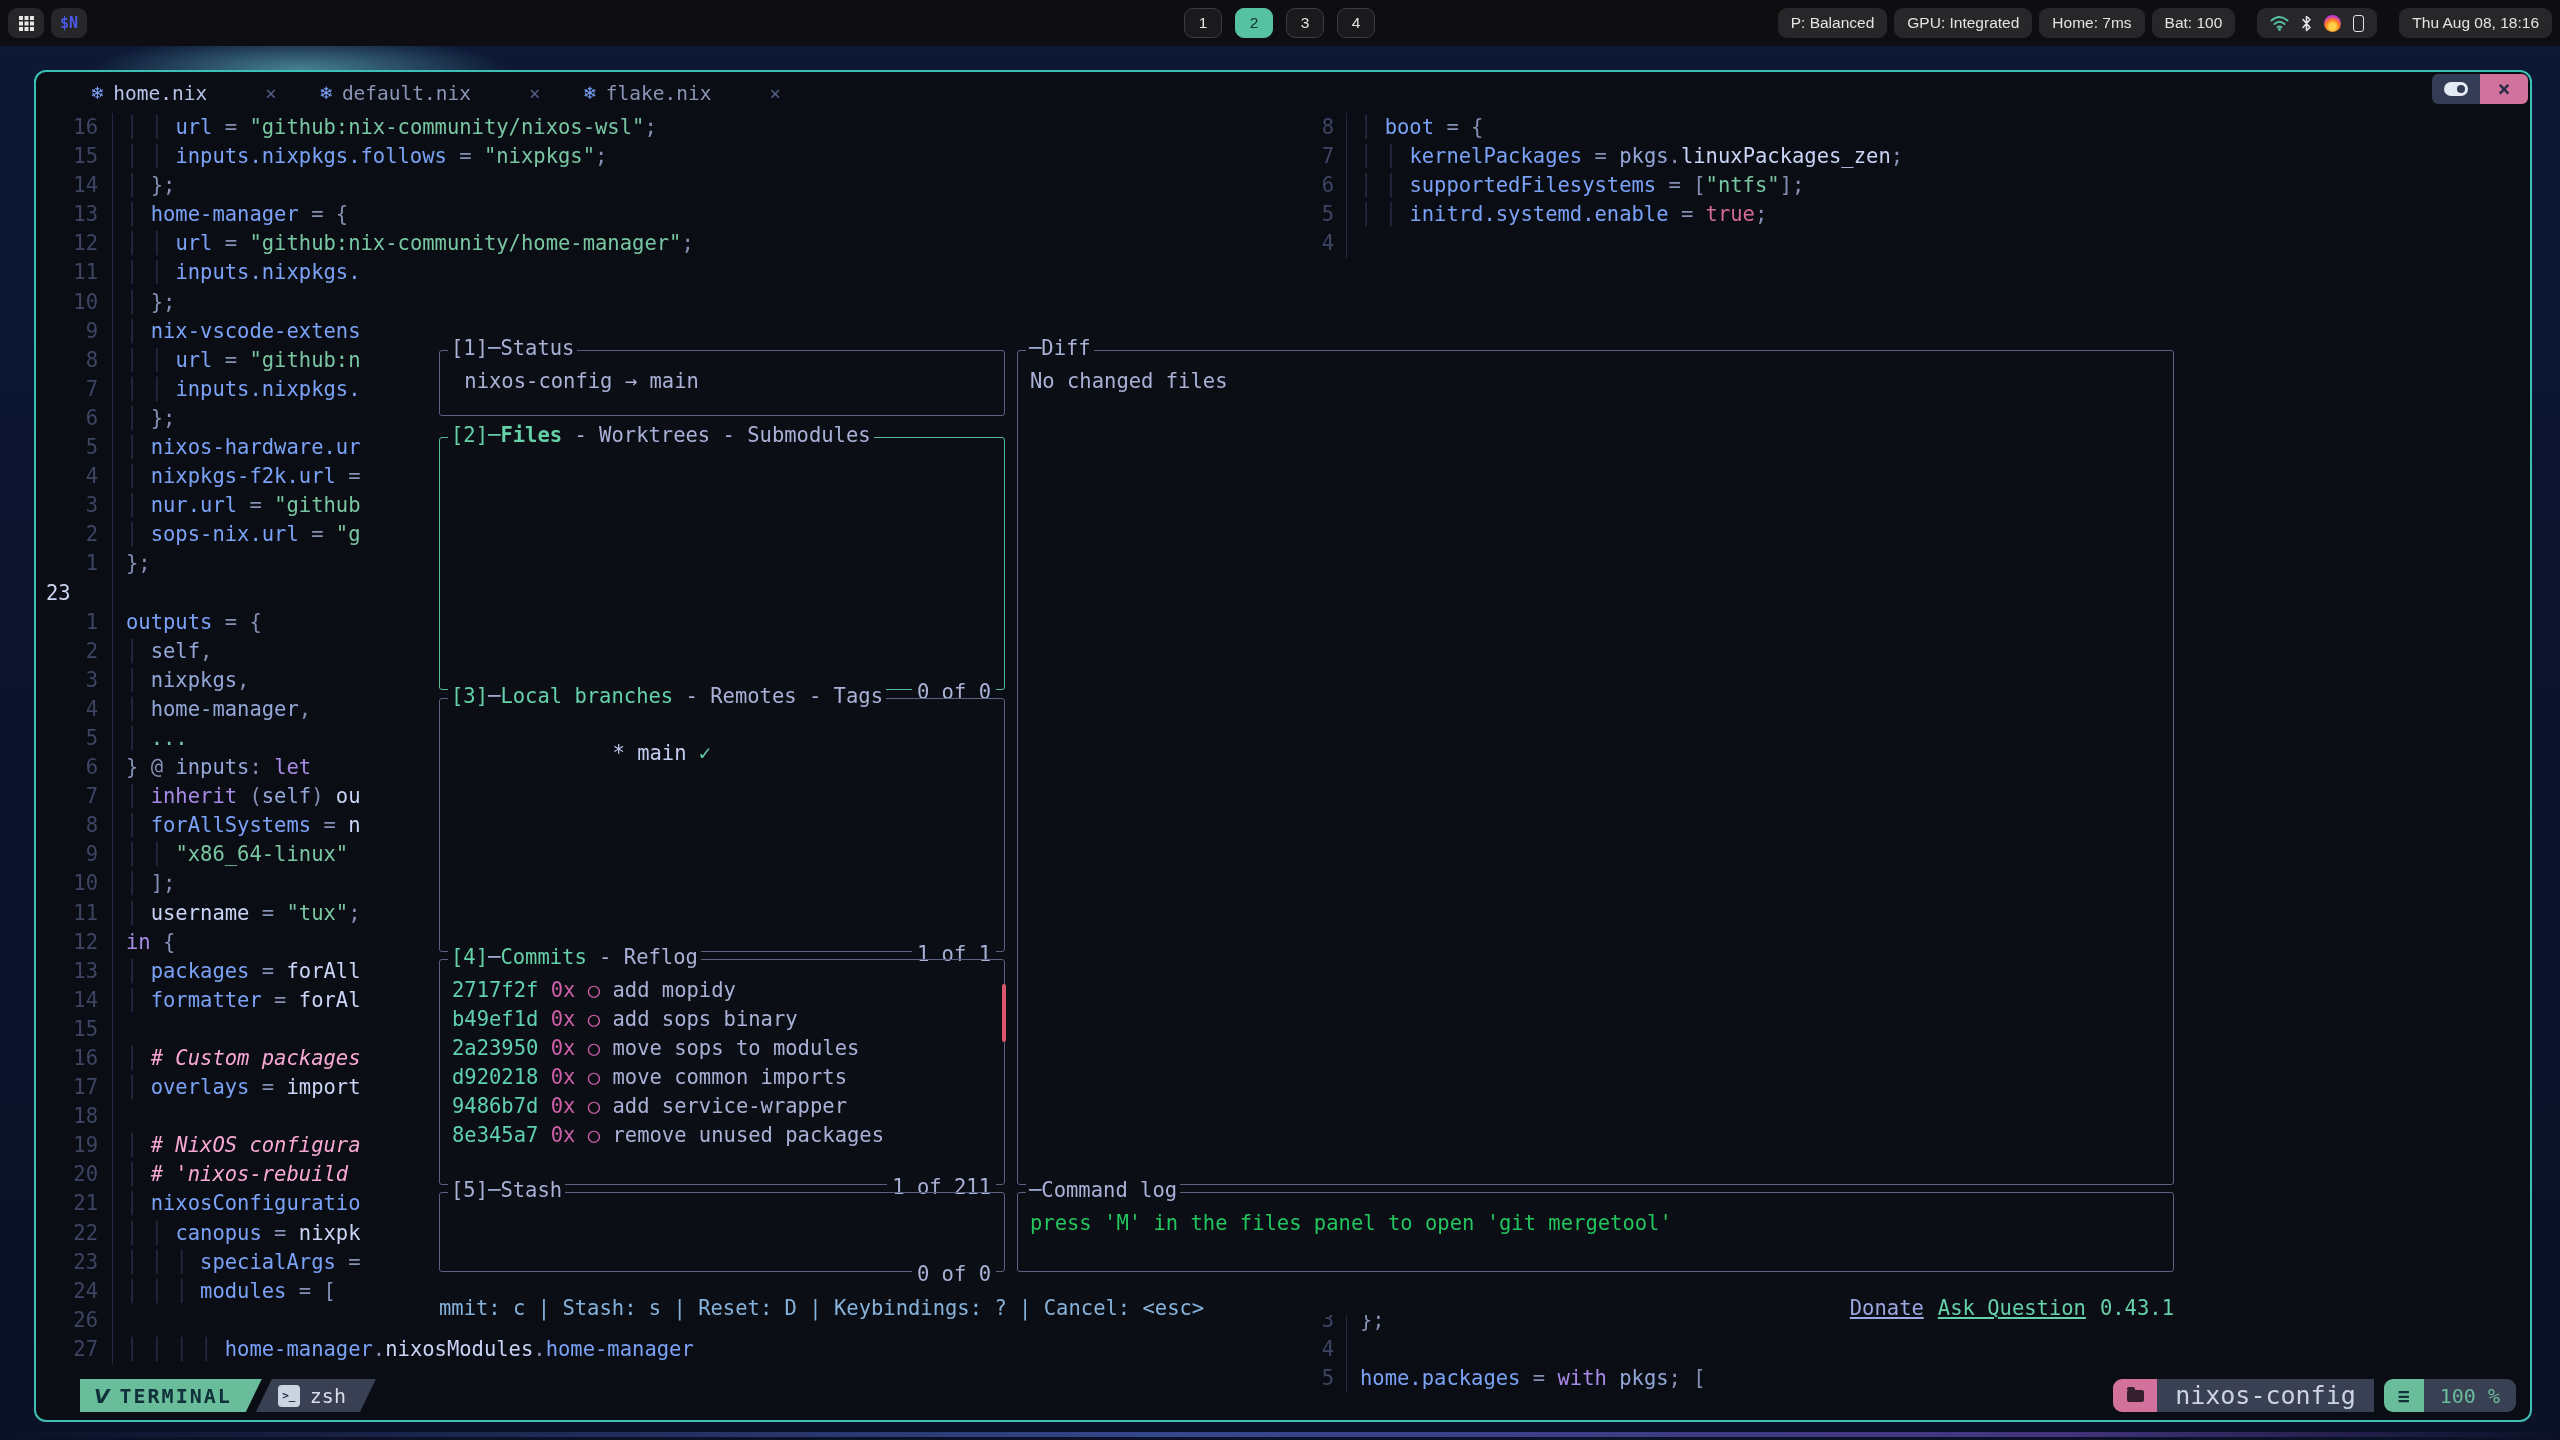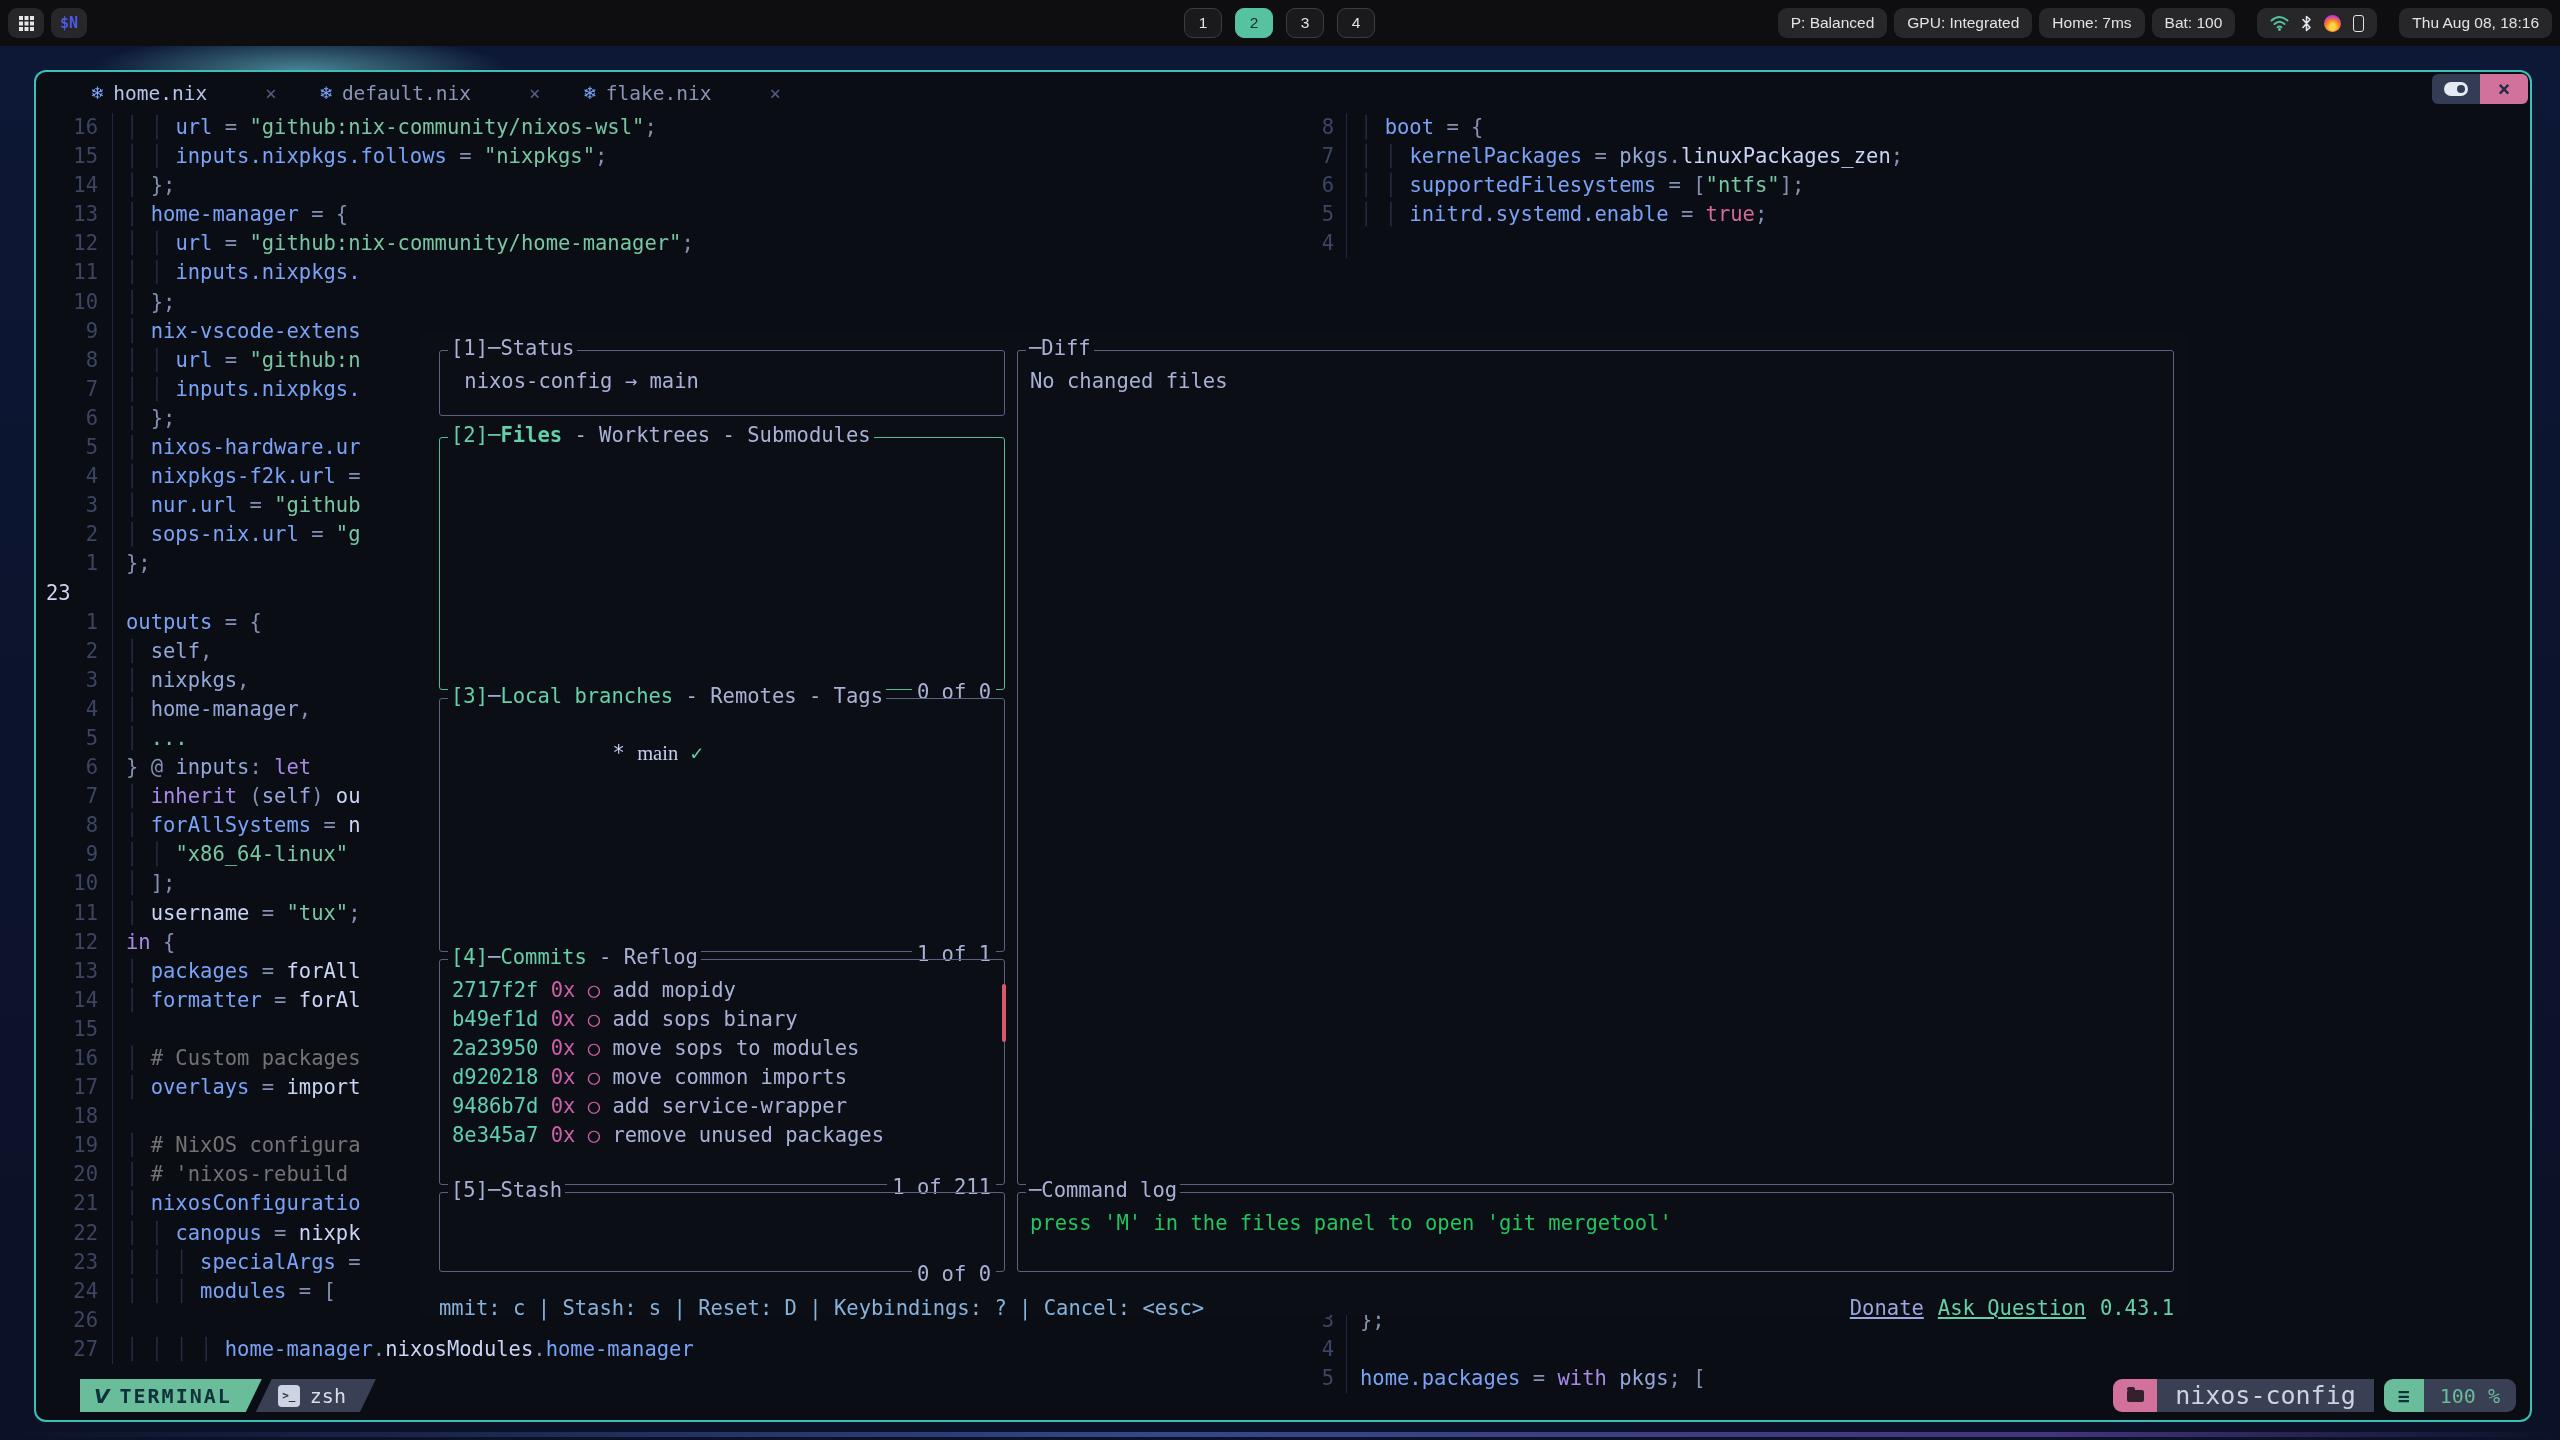--- a/index.html
+++ b/index.html
@@ -53,21 +53,21 @@
   #ed-right{left:1266px;width:1228px;}
   .ed-line{height:29.1px;line-height:29.1px;display:flex;white-space:pre;font-size:20.5px;}
   .gut{color:#3d4563;width:76px;text-align:right;padding-right:14px;box-sizing:border-box;flex:none;}
   #ed-right .gut{width:44px;padding-right:12px;}
   .gut.cur{color:#ccd5f2;text-align:left;padding-left:10px;}
   .code{border-left:1px solid #222841;padding-left:13px;}
   .tk-at{color:#7aa2f7;}
   .tk-wh{color:#c9d4f6;font-weight:normal;}
   .tk-op{color:#8591b4;}
   .tk-st{color:#78c7a2;}
-  .tk-cm{color:#737373;}
+  .tk-cm{color:#f9a8d4;font-style:italic;}
   .tk-kw{color:#a88ae6;}
   .tk-pk{color:#d36a97;}
   .tk-pl{color:#93a7d8;}
   .tk-pa{color:#9db8de;}
   .tk-g{color:#242b45;}
   
   #lazygit{position:absolute;left:385px;top:261px;width:1767px;height:982px;background:#0c0e15;
     z-index:20;box-sizing:border-box;padding:17px 14px 8px 18px;font-size:20.5px;color:#a9b1d6;}
   #lg-cols{display:flex;gap:12px;}
   #lg-left{width:566px;flex:none;display:flex;flex-direction:column;}
@@ -93,21 +93,21 @@
   .c-mark{color:#ce5fa9;}
   .c-msg{color:#a9b1d6;}
   #commits-scrollbar{position:absolute;right:-2px;top:24px;width:4px;height:58px;background:#d9566c;border-radius:2px;}
   #lg-bottom{display:flex;margin-top:24px;align-items:center;}
   #lg-keybinds{color:#86b3dc;white-space:pre;}
   #lg-links{margin-left:auto;display:flex;gap:14px;white-space:pre;}
   #lg-donate{color:#9aa7e0;text-decoration:underline;}
   #lg-ask{color:#65d1a8;text-decoration:underline;}
   #lg-version{color:#65d1a8;}
   .branch-star{color:#c3cdf0;}
-  .branch-name{color:#c3cdf0;font-family:Liberation Serif, serif;}
+  .branch-name{color:#c3cdf0;}
   .branch-check{color:#65d1a8;}
   #cmdlog-text{color:#22c55e;}
   
   #statusbar{position:absolute;left:0;top:1307px;width:100%;height:34px;}
   #sb-left{position:absolute;left:44px;top:0;display:flex;}
   .sb-chip{height:33px;display:flex;align-items:center;font-size:20px;}
   #sb-mode{background:#69bd9b;color:#10303a;font-weight:bold;letter-spacing:2px;
     padding:0 30px 0 14px;clip-path:polygon(0 0,100% 0,calc(100% - 16px) 100%,0 100%);}
   #sb-mode .mode-icon{font-family:"DejaVu Sans",sans-serif;font-style:italic;font-weight:bold;
     margin-right:10px;letter-spacing:0;}

